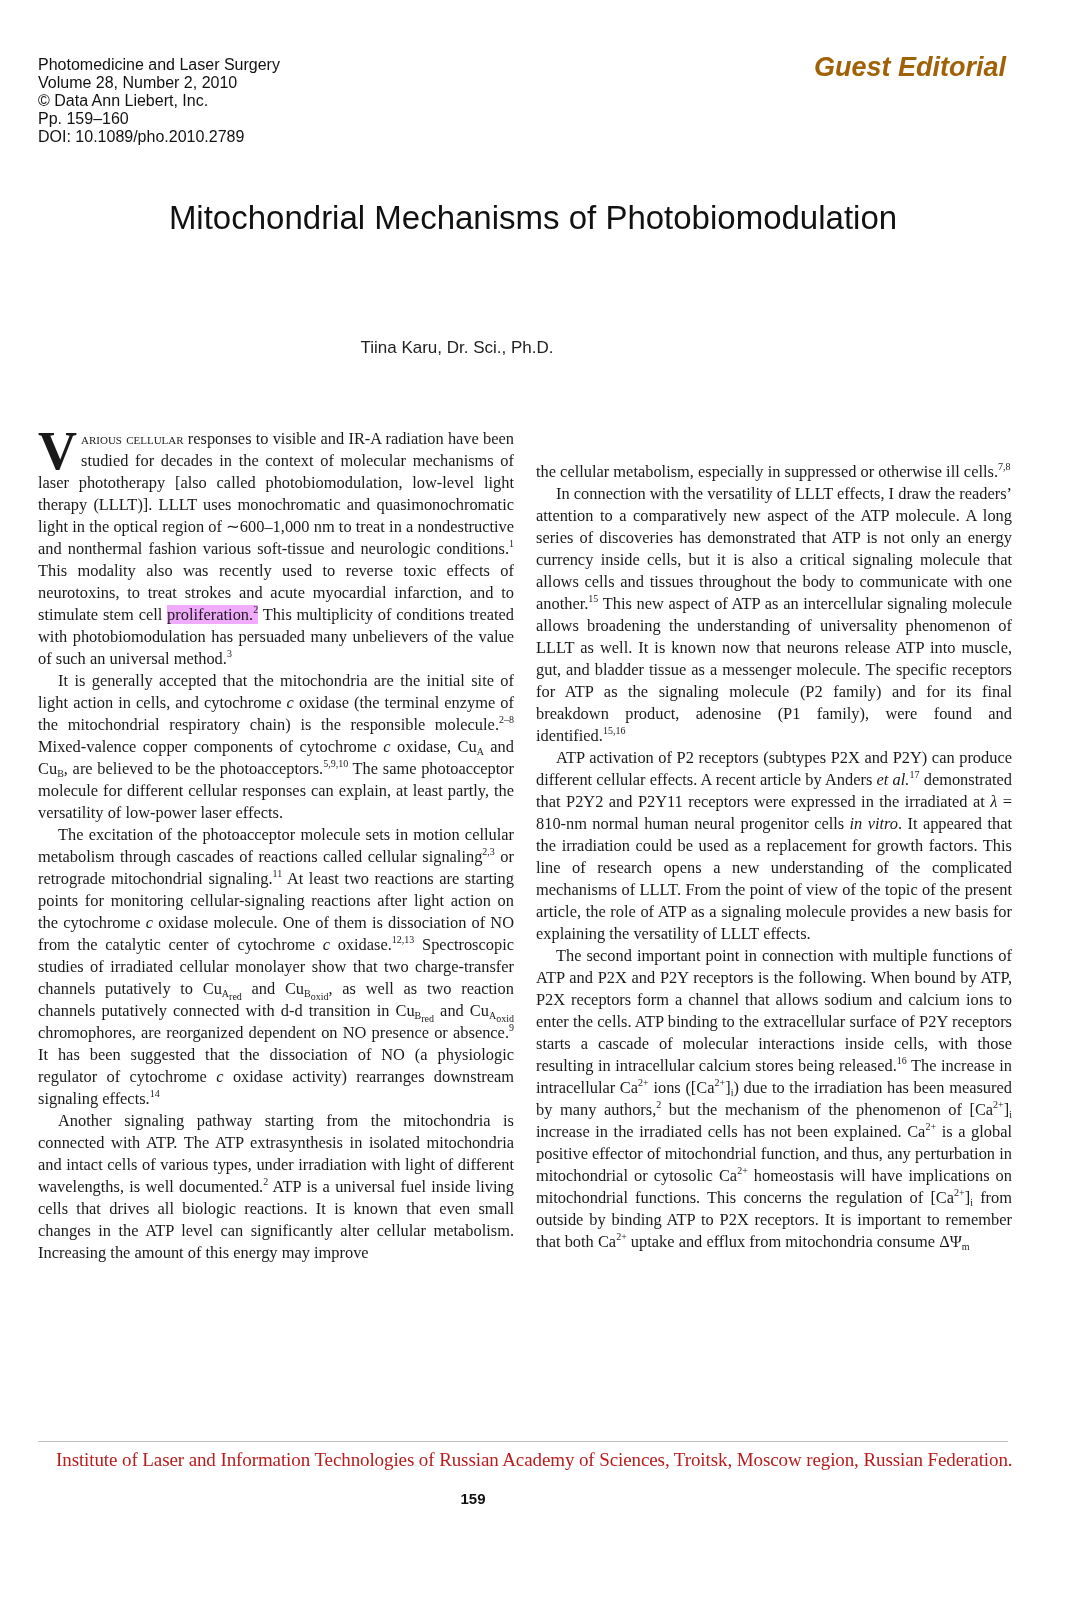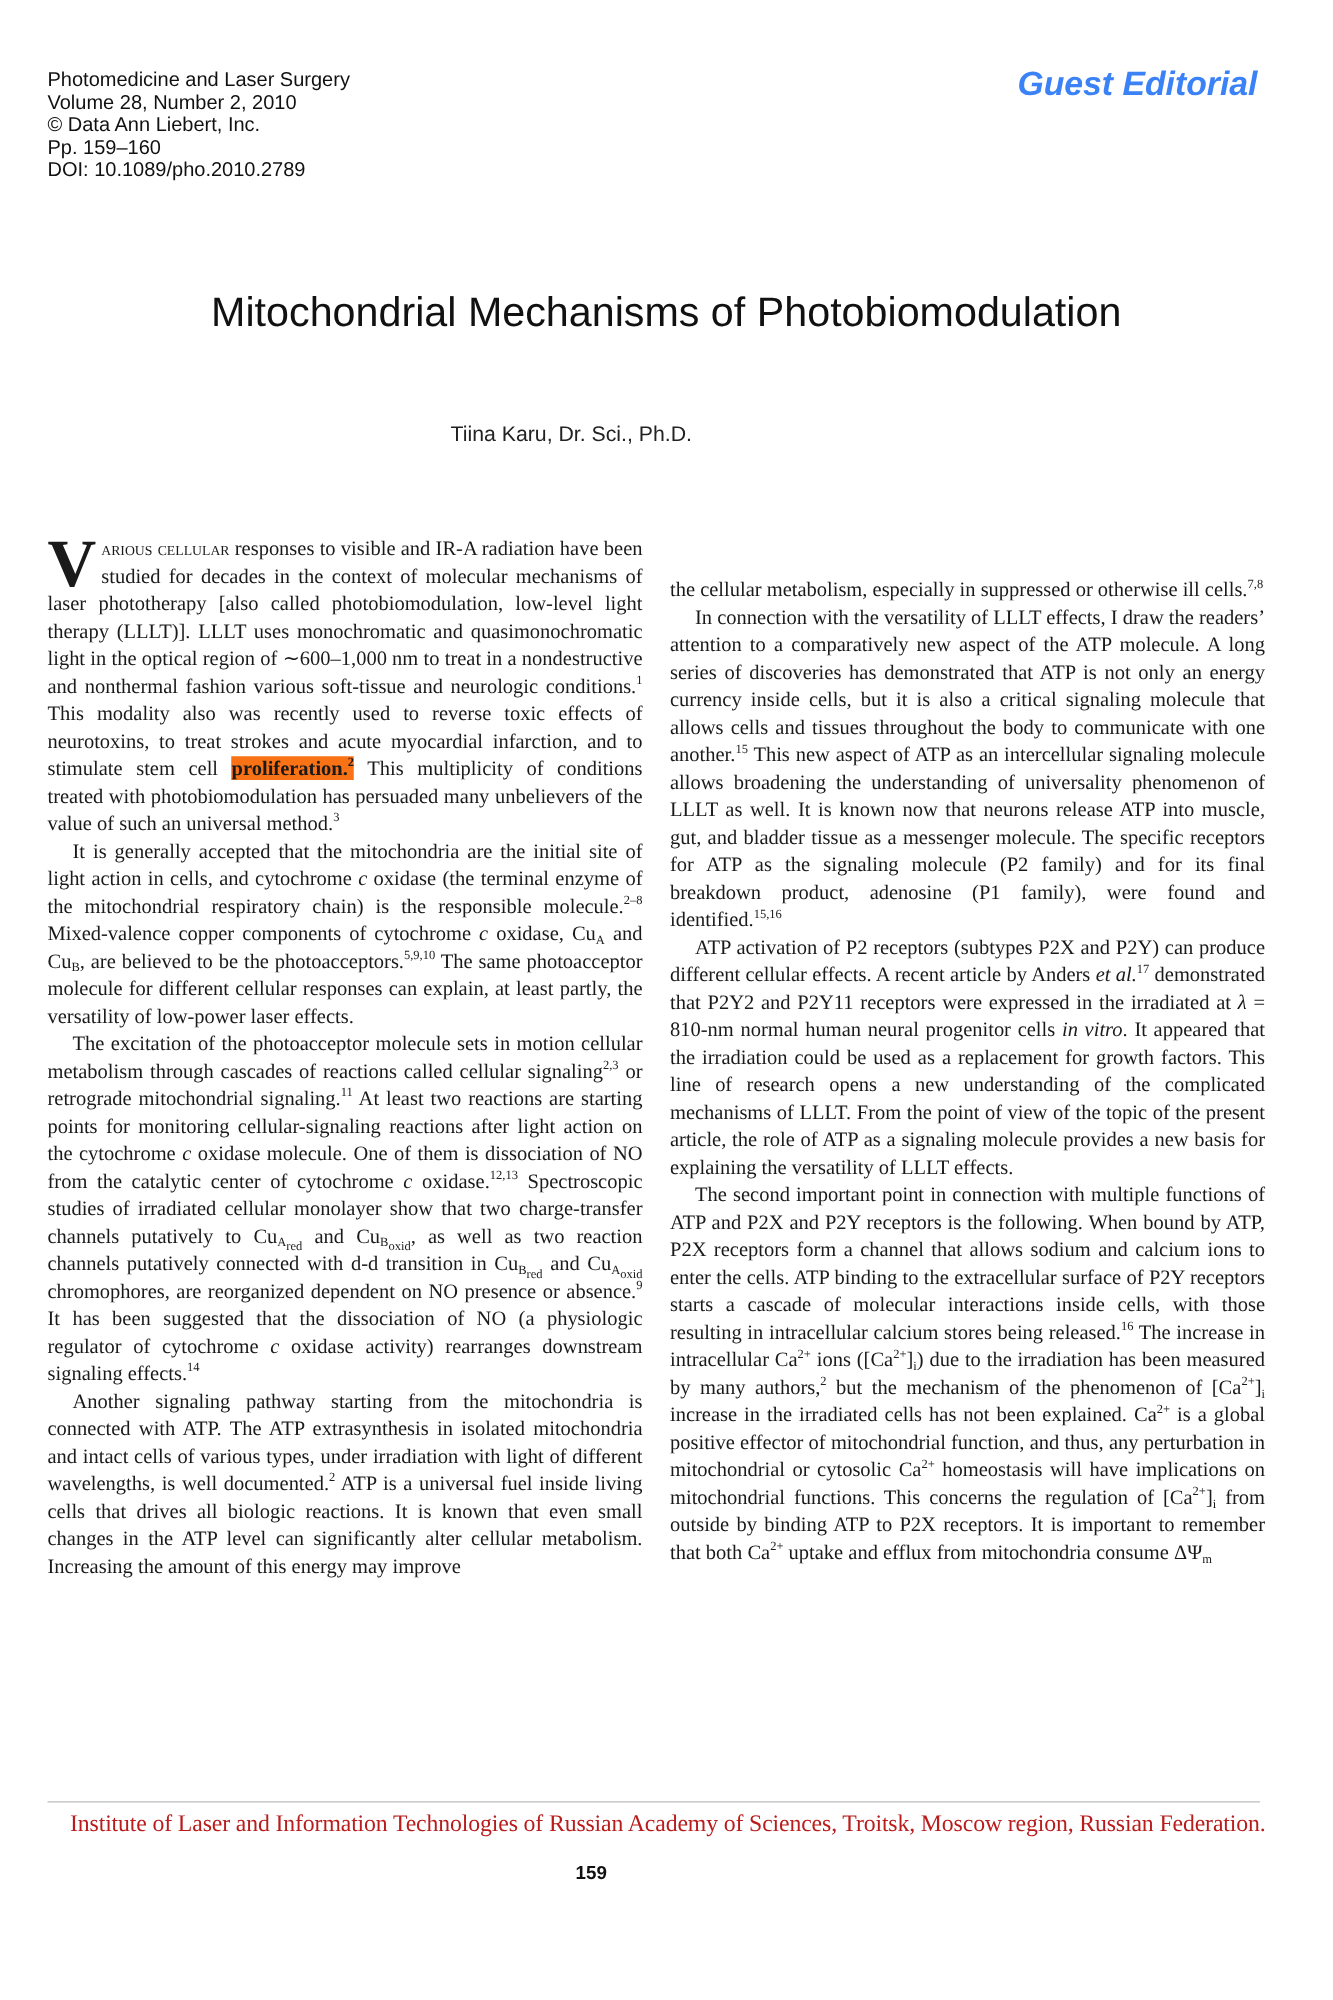--- a/index.html
+++ b/index.html
@@ -1,31 +1,31 @@
 <!DOCTYPE html>
 <html><head>
 <meta charset="utf-8">
 <style>
   html, body { margin: 0; padding: 0; background: #ffffff; }
   body { width: 1066px; height: 1600px; position: relative; overflow: hidden; color: #1a1a1a; }
   .header-meta { position: absolute; left: 38px; top: 56px; font-family: "Liberation Sans", sans-serif; font-size: 16px; line-height: 18px; color: #111; }
   .header-meta div { white-space: nowrap; }
-  .section-label { position: absolute; right: 60px; top: 52px; font-family: "Liberation Sans", sans-serif; font-size: 27px; font-weight: bold; font-style: italic; color: #3b82f6; }
-  .title { position: absolute; left: 0; top: 196px; width: 1066px; text-align: center; font-family: "Liberation Sans", sans-serif; font-size: 33px; line-height: 44px; color: #111; margin-top: 32px; }
+  .section-label { position: absolute; right: 60px; top: 52px; font-family: "Liberation Sans", sans-serif; font-size: 27px; font-weight: bold; font-style: italic; color: #a16207; }
+  .title { position: absolute; left: 0; top: 196px; width: 1066px; text-align: center; font-family: "Liberation Sans", sans-serif; font-size: 33px; line-height: 44px; color: #111; }
   .author { position: absolute; left: 0; top: 338px; width: 914px; text-align: center; font-family: "Liberation Sans", sans-serif; font-size: 17px; color: #222; }
   .col { position: absolute; top: 428px; width: 476px; font-family: "Liberation Serif", serif; font-size: 16.4px; line-height: 22px; text-align: justify; color: #1a1a1a; }
   .col-left { left: 38px; }
   .col-right { left: 536px; margin-top: 33px; }
   .col p { margin: 0; text-indent: 20px; }
   .col p.noindent { text-indent: 0; }
   .dropcap { float: left; font-size: 54px; line-height: 42px; font-weight: bold; margin: 2px 4px 0 0; padding: 0; }
   .smallcaps { font-variant: small-caps; }
   sup { font-size: 10px; line-height: 0; vertical-align: 7px; }
   sub { font-size: 10px; line-height: 0; vertical-align: -3px; }
-  .hl { background: #f97316; font-weight: bold; }
+  .hl { background: #f0abfc; }
   .footer-rule { position: absolute; left: 38px; top: 1441px; width: 970px; height: 1px; background: #bdbdbd; }
   .affiliation { position: absolute; left: 56px; top: 1449px; font-family: "Liberation Serif", serif; font-size: 19px; color: #b91c1c; letter-spacing: -0.1px; }
   .page-number { position: absolute; left: 0; top: 1490px; width: 946px; text-align: center; font-family: "Liberation Sans", sans-serif; font-size: 15px; font-weight: bold; color: #111; }
 </style>
 </head>
 <body>
 
 <div class="header-meta">
   <div>Photomedicine and Laser Surgery</div>
   <div>Volume 28, Number 2, 2010</div>

